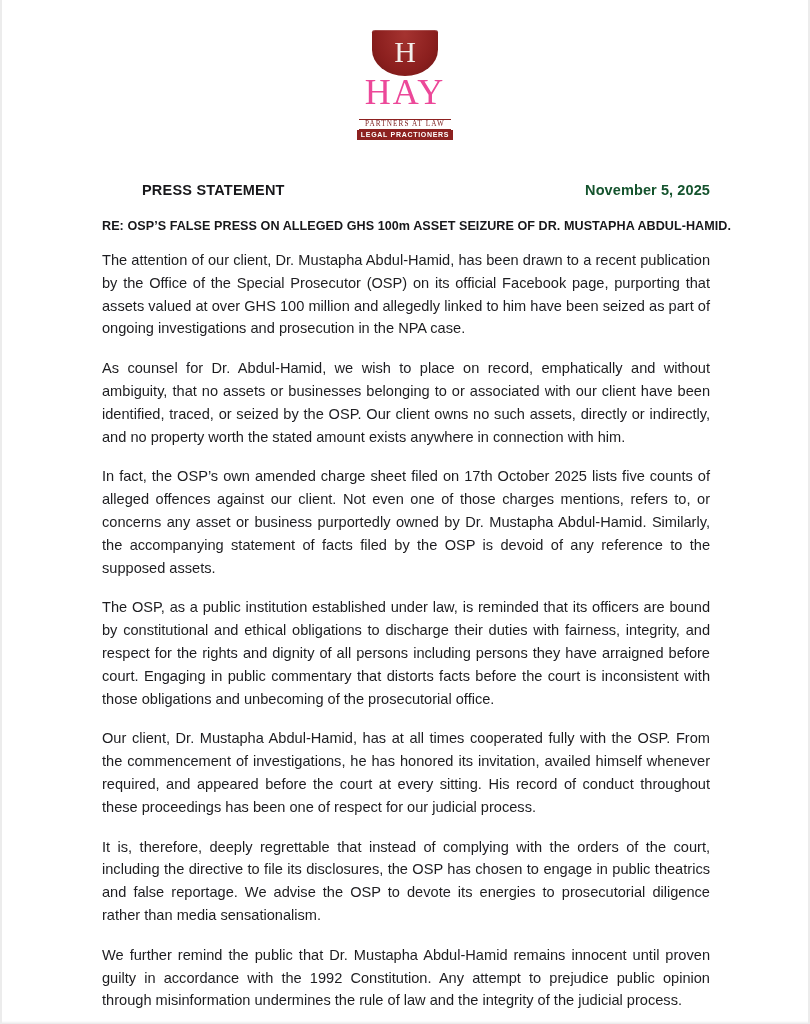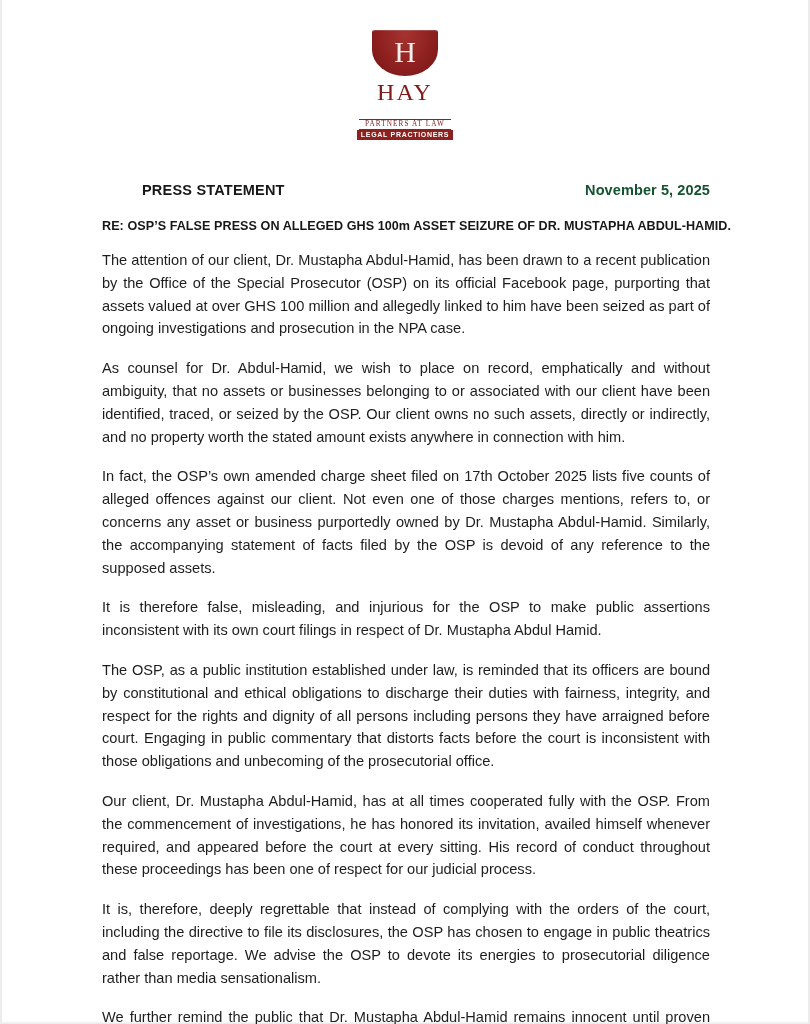--- a/index.html
+++ b/index.html
@@ -64,24 +64,24 @@
     font-family: "Liberation Serif", serif;
     font-size: 30px;
     line-height: 30px;
     color: #f3efec;
     letter-spacing: 0px;
     font-weight: 400;
   }
   .wordmark {
     margin-top: 3px;
     font-family: "Liberation Serif", serif;
-    font-size: 24px;
+    font-size: 36px;
     line-height: 27px;
     letter-spacing: 2px;
-    color: #7f1d1d;
+    color: #ec4899;
     font-weight: 400;
   }
   .rule-row {
     width: 92px;
     margin-top: 13px;
     display: flex;
     flex-direction: column;
     align-items: center;
   }
   .rule-line {
@@ -181,21 +181,20 @@
       <div class="press-label">PRESS STATEMENT</div>
       <div class="date">November 5, 2025</div>
     </div>
 
     <div class="subject">RE: OSP’S FALSE PRESS ON ALLEGED GHS 100m ASSET SEIZURE OF DR. MUSTAPHA ABDUL-HAMID.</div>
 
     <div class="paras">
       <p class="para">The attention of our client, Dr. Mustapha Abdul-Hamid, has been drawn to a recent publication by the Office of the Special Prosecutor (OSP) on its official Facebook page, purporting that assets valued at over GHS 100 million and allegedly linked to him have been seized as part of ongoing investigations and prosecution in the NPA case.</p>
       <p class="para">As counsel for Dr. Abdul-Hamid, we wish to place on record, emphatically and without ambiguity, that no assets or businesses belonging to or associated with our client have been identified, traced, or seized by the OSP. Our client owns no such assets, directly or indirectly, and no property worth the stated amount exists anywhere in connection with him.</p>
       <p class="para">In fact, the OSP’s own amended charge sheet filed on 17th October 2025 lists five counts of alleged offences against our client. Not even one of those charges mentions, refers to, or concerns any asset or business purportedly owned by Dr. Mustapha Abdul-Hamid. Similarly, the accompanying statement of facts filed by the OSP is devoid of any reference to the supposed assets.</p>
-      <p class="para">It is therefore false, misleading, and injurious for the OSP to make public assertions inconsistent with its own court filings in respect of Dr. Mustapha Abdul Hamid.</p>
       <p class="para">The OSP, as a public institution established under law, is reminded that its officers are bound by constitutional and ethical obligations to discharge their duties with fairness, integrity, and respect for the rights and dignity of all persons including persons they have arraigned before court. Engaging in public commentary that distorts facts before the court is inconsistent with those obligations and unbecoming of the prosecutorial office.</p>
       <p class="para">Our client, Dr. Mustapha Abdul-Hamid, has at all times cooperated fully with the OSP. From the commencement of investigations, he has honored its invitation, availed himself whenever required, and appeared before the court at every sitting. His record of conduct throughout these proceedings has been one of respect for our judicial process.</p>
       <p class="para">It is, therefore, deeply regrettable that instead of complying with the orders of the court, including the directive to file its disclosures, the OSP has chosen to engage in public theatrics and false reportage. We advise the OSP to devote its energies to prosecutorial diligence rather than media sensationalism.</p>
       <p class="para">We further remind the public that Dr. Mustapha Abdul-Hamid remains innocent until proven guilty in accordance with the 1992 Constitution. Any attempt to prejudice public opinion through misinformation undermines the rule of law and the integrity of the judicial process.</p>
     </div>
 
   </div>
 </div>
 
 </body></html>

